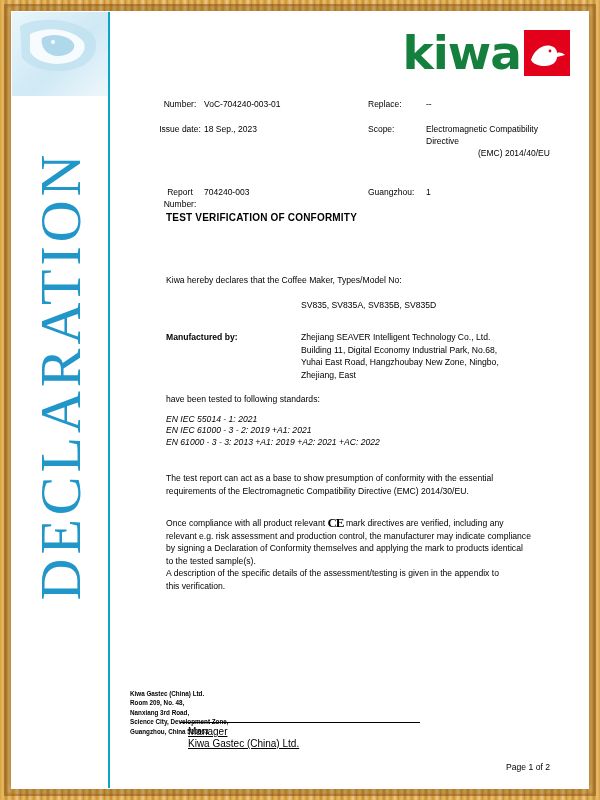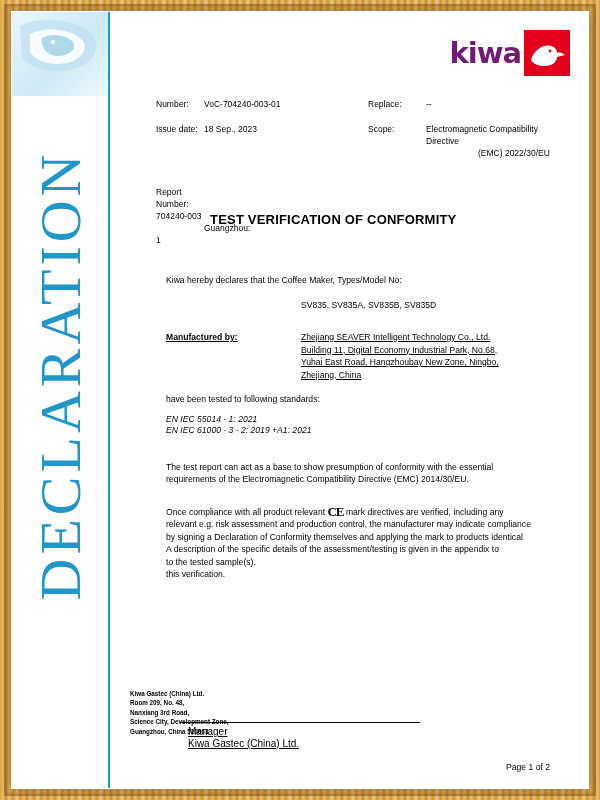--- a/index.html
+++ b/index.html
@@ -104,22 +104,22 @@
   .kiwa-logo {
     position: absolute;
     right: 10px;
     top: 18px;
     display: flex;
     align-items: center;
   }
   .kiwa-word {
     font-family: "DejaVu Sans", sans-serif;
     font-weight: bold;
-    font-size: 29px;
-    color: #701a75;
+    font-size: 47px;
+    color: #15803d;
     letter-spacing: -1px;
     line-height: 40px;
   }
   .kiwa-mark {
     width: 46px;
     height: 46px;
     background: #e2001a;
     margin-left: 3px;
     position: relative;
     overflow: hidden;
@@ -131,46 +131,45 @@
     left: 36px;
     top: 86px;
     right: 10px;
     font-size: 8.5px;
   }
   .meta-row {
     display: flex;
     margin-bottom: 13px;
     line-height: 12px;
   }
-  .meta-label { width: 48px; flex: none; }
+  .meta-label { width: 48px; flex: none; text-align: center; }
   .meta-value { width: 116px; flex: none; }
   .meta-label2 { width: 58px; flex: none; padding-left: 48px; }
   .meta-value2 { flex: 1; }
   .meta-value2 .ind { display: block; text-align: left; padding-left: 52px; }
 
   .title {
     position: absolute;
     left: 46px;
     top: 200px;
-    font-size: 13px;
+    font-size: 10px;
     font-weight: bold;
     letter-spacing: 0.2px;
-    margin-left: 44px;
   }
 
   .body {
     position: absolute;
     left: 46px;
     top: 262px;
     right: 16px;
     font-size: 8.6px;
     line-height: 12.5px;
   }
   .b-bold { font-weight: normal; }
-  .row2 { display: flex; text-decoration: underline; }
+  .row2 { display: flex; }
   .row2 .c1 { width: 135px; flex: none; font-weight: bold; }
   .row2 .c2 { flex: 1; }
   .indent { padding-left: 135px; }
   .sp-8 { height: 8px; }
   .sp-12 { height: 12px; }
   .sp-16 { height: 16px; }
   .sp-20 { height: 20px; }
   .std-list div { line-height: 11.5px; font-style: italic; }
   .ce {
     font-family: "Liberation Serif", serif;
@@ -258,24 +257,24 @@
           <div class="meta-value">VoC-704240-003-01</div>
           <div class="meta-label2">Replace:</div>
           <div class="meta-value2">--</div>
         </div>
         <div class="meta-row">
           <div class="meta-label">Issue date:</div>
           <div class="meta-value">18 Sep., 2023</div>
           <div class="meta-label2">Scope:</div>
           <div class="meta-value2">
             <span>Electromagnetic Compatibility Directive</span>
-            <span class="ind">(EMC) 2022/30/EU</span>
+            <span class="ind">(EMC) 2014/40/EU</span>
           </div>
         </div>
-        <div class="meta-row" style="margin-top:27px;flex-direction:column;">
+        <div class="meta-row" style="margin-top:27px;">
           <div class="meta-label">Report Number:</div>
           <div class="meta-value">704240-003</div>
           <div class="meta-label2">Guangzhou:</div>
           <div class="meta-value2">1</div>
         </div>
       </div>
 
       <div class="title">TEST VERIFICATION OF CONFORMITY</div>
 
       <div class="body">
@@ -285,50 +284,51 @@
         <div class="indent b-bold">SV835, SV835A, SV835B, SV835D</div>
 
         <div class="sp-20"></div>
 
         <div class="row2">
           <div class="c1">Manufactured by:</div>
           <div class="c2">
             <div>Zhejiang SEAVER Intelligent Technology Co., Ltd.</div>
             <div>Building 11, Digital Economy Industrial Park, No.68,</div>
             <div>Yuhai East Road, Hangzhoubay New Zone, Ningbo,</div>
-            <div>Zhejiang, China</div>
+            <div>Zhejiang, East</div>
           </div>
         </div>
 
         <div class="sp-12"></div>
         <div>have been tested to following standards:</div>
         <div class="sp-8"></div>
 
         <div class="std-list">
           <div>EN IEC 55014 - 1: 2021</div>
           <div>EN IEC 61000 - 3 - 2: 2019 +A1: 2021</div>
+          <div>EN 61000 - 3 - 3: 2013 +A1: 2019 +A2: 2021 +AC: 2022</div>
         </div>
 
         <div class="sp-8"></div>
 
         <div class="sp-16"></div>
         <div class="b-bold">The test report can act as a base to show presumption of conformity with the essential</div>
         <div class="b-bold">requirements of the Electromagnetic Compatibility Directive (EMC) 2014/30/EU.</div>
 
         <div class="sp-20"></div>
         <div>
           <div>
             <span>Once compliance with all product relevant</span>
             <span class="ce">CE</span>
             <span>mark directives are verified, including any</span>
           </div>
           <div>relevant e.g. risk assessment and production control, the manufacturer may indicate compliance</div>
           <div>by signing a Declaration of Conformity themselves and applying the mark to products identical</div>
+          <div>to the tested sample(s).</div>
           <div>A description of the specific details of the assessment/testing is given in the appendix to</div>
-          <div>to the tested sample(s).</div>
           <div>this verification.</div>
         </div>
       </div>
 
       <div class="addr">
         <div>Kiwa Gastec (China) Ltd.</div>
         <div>Room 209, No. 48,</div>
         <div>Nanxiang 3rd Road,</div>
         <div>Science City, Development Zone,</div>
         <div>Guangzhou, China 510663</div>

